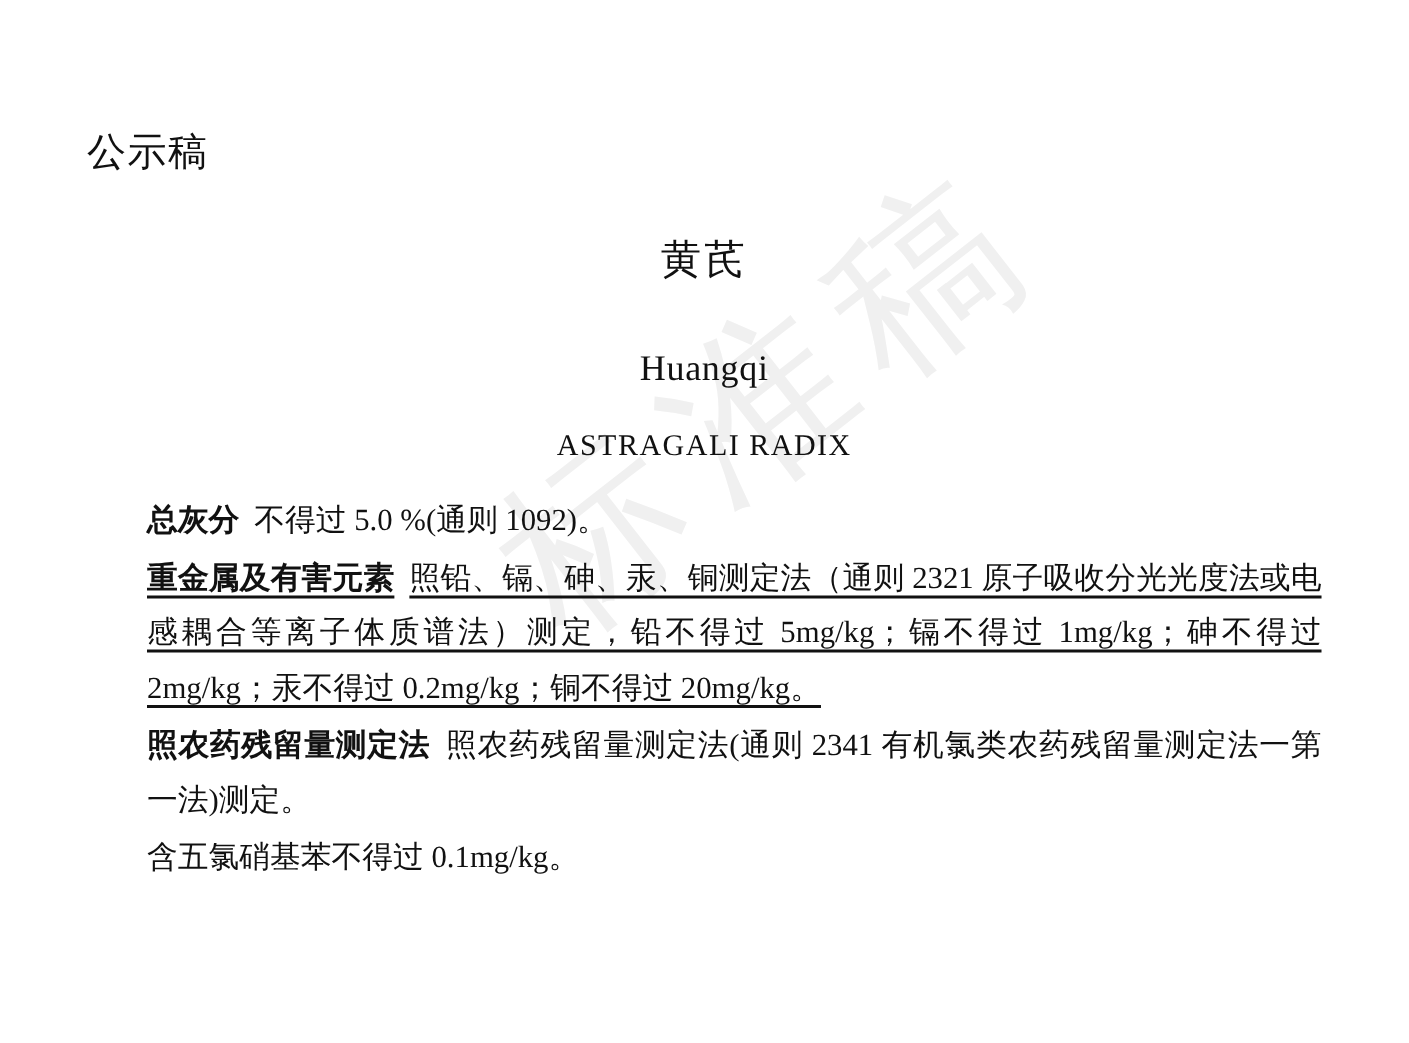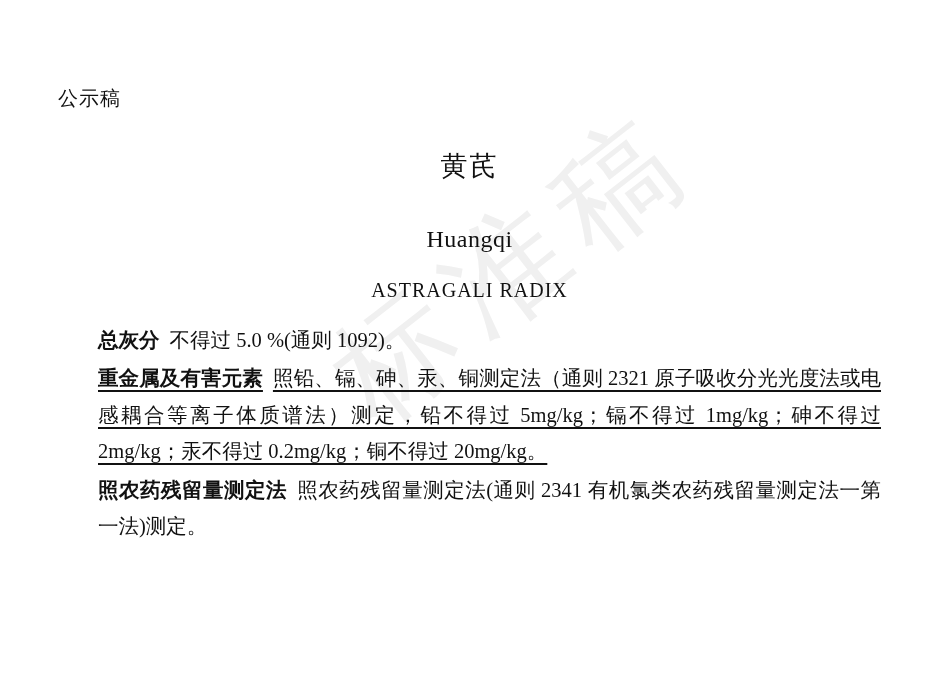--- a/index.html
+++ b/index.html
@@ -35,21 +35,21 @@
 
   .page {
     position: relative;
     z-index: 1;
     padding: 0 58px;
     box-sizing: border-box;
     height: 100%;
   }
 
   .draft-mark {
-    font-size: 20px;
+    font-size: 26px;
     font-family: Liberation Serif, serif;
     margin-top: 86px;
     margin-bottom: 12px;
     line-height: 1.2;
     letter-spacing: 1px;
   }
 
   .title-cn {
     text-align: center;
     font-size: 27px;
@@ -112,15 +112,18 @@
     </p>
 
     <p class="para indent2 u-block">
       <span class="label-cn">重金属及有害元素</span><span class="sp"></span><span>照铅、镉、砷、汞、铜测定法（通则 2321 原子吸收分光光度法或电感耦合等离子体质谱法）测定，铅不得过 5mg/kg；镉不得过 1mg/kg；砷不得过 2mg/kg；汞不得过 0.2mg/kg；铜不得过 20mg/kg。</span>
     </p>
 
     <p class="para indent2">
       <span class="label-cn">照农药残留量测定法</span><span class="sp"></span><span>照农药残留量测定法(通则 2341 有机氯类农药残留量测定法一第一法)测定。</span>
     </p>
 
+    <p class="para indent2">
+      <span>含五氯硝基苯不得过 0.1mg/kg。</span>
+    </p>
 
   </div>
 </div>
 
 </body></html>

